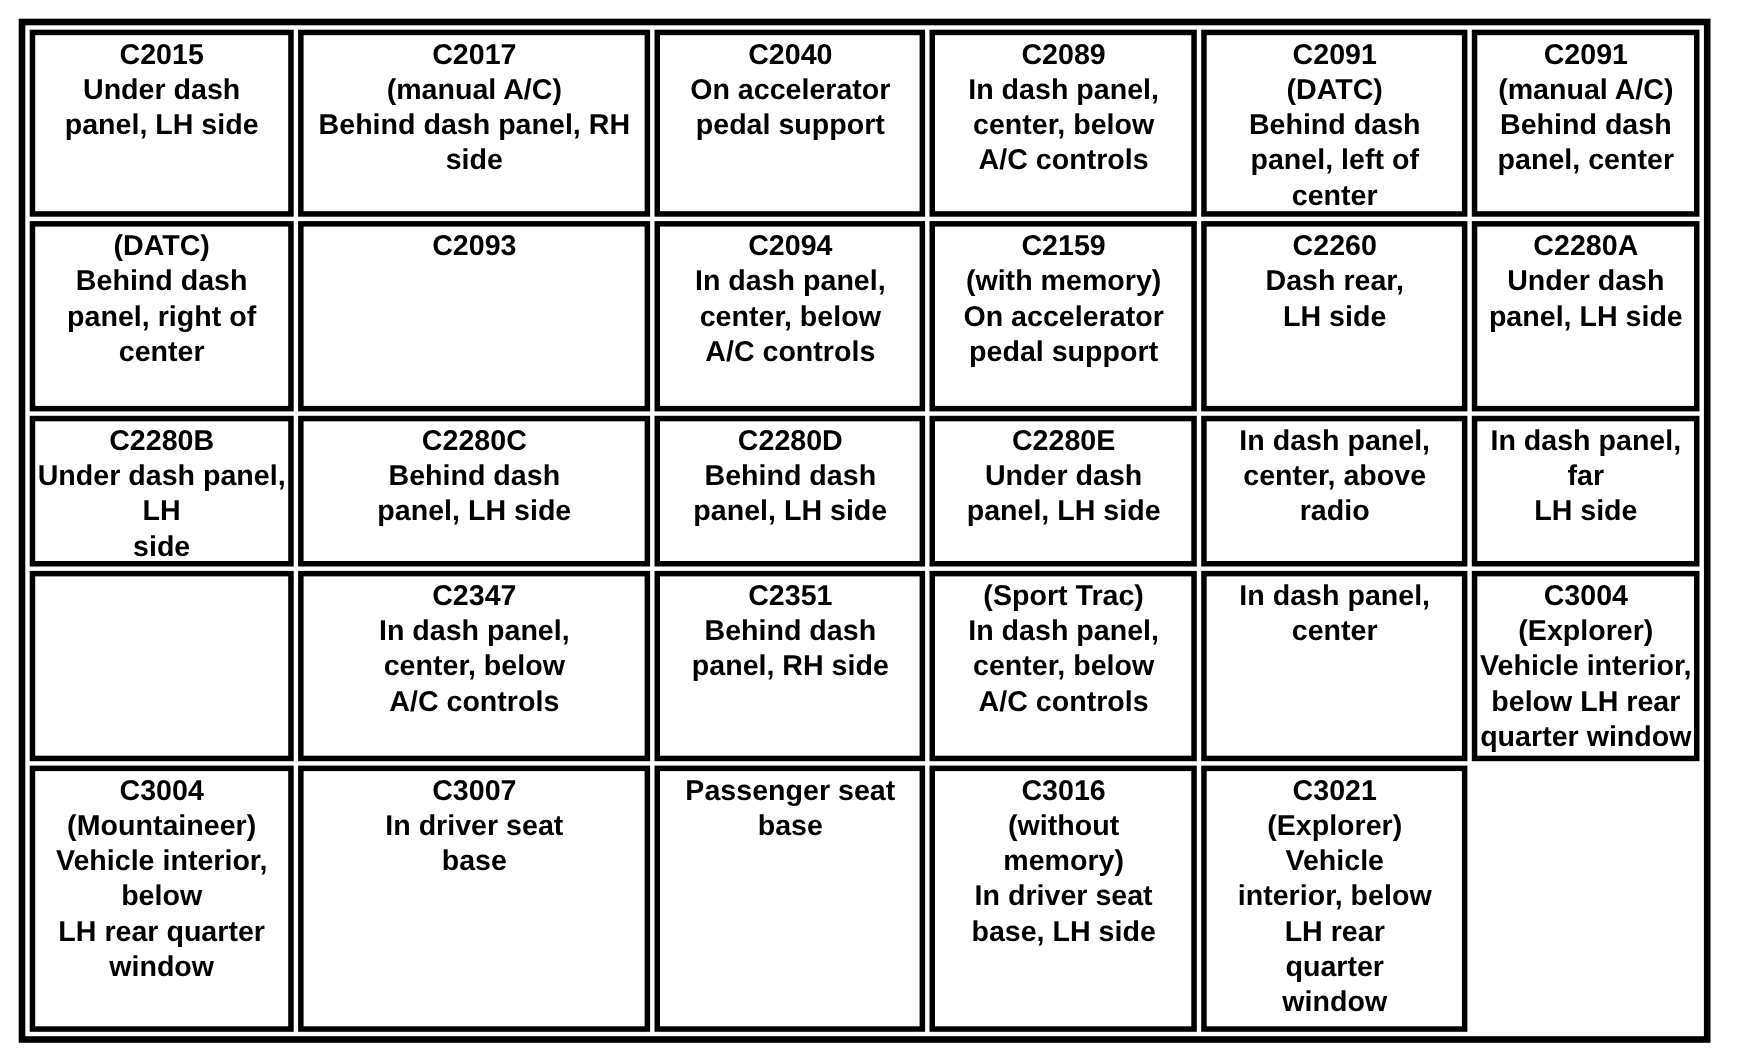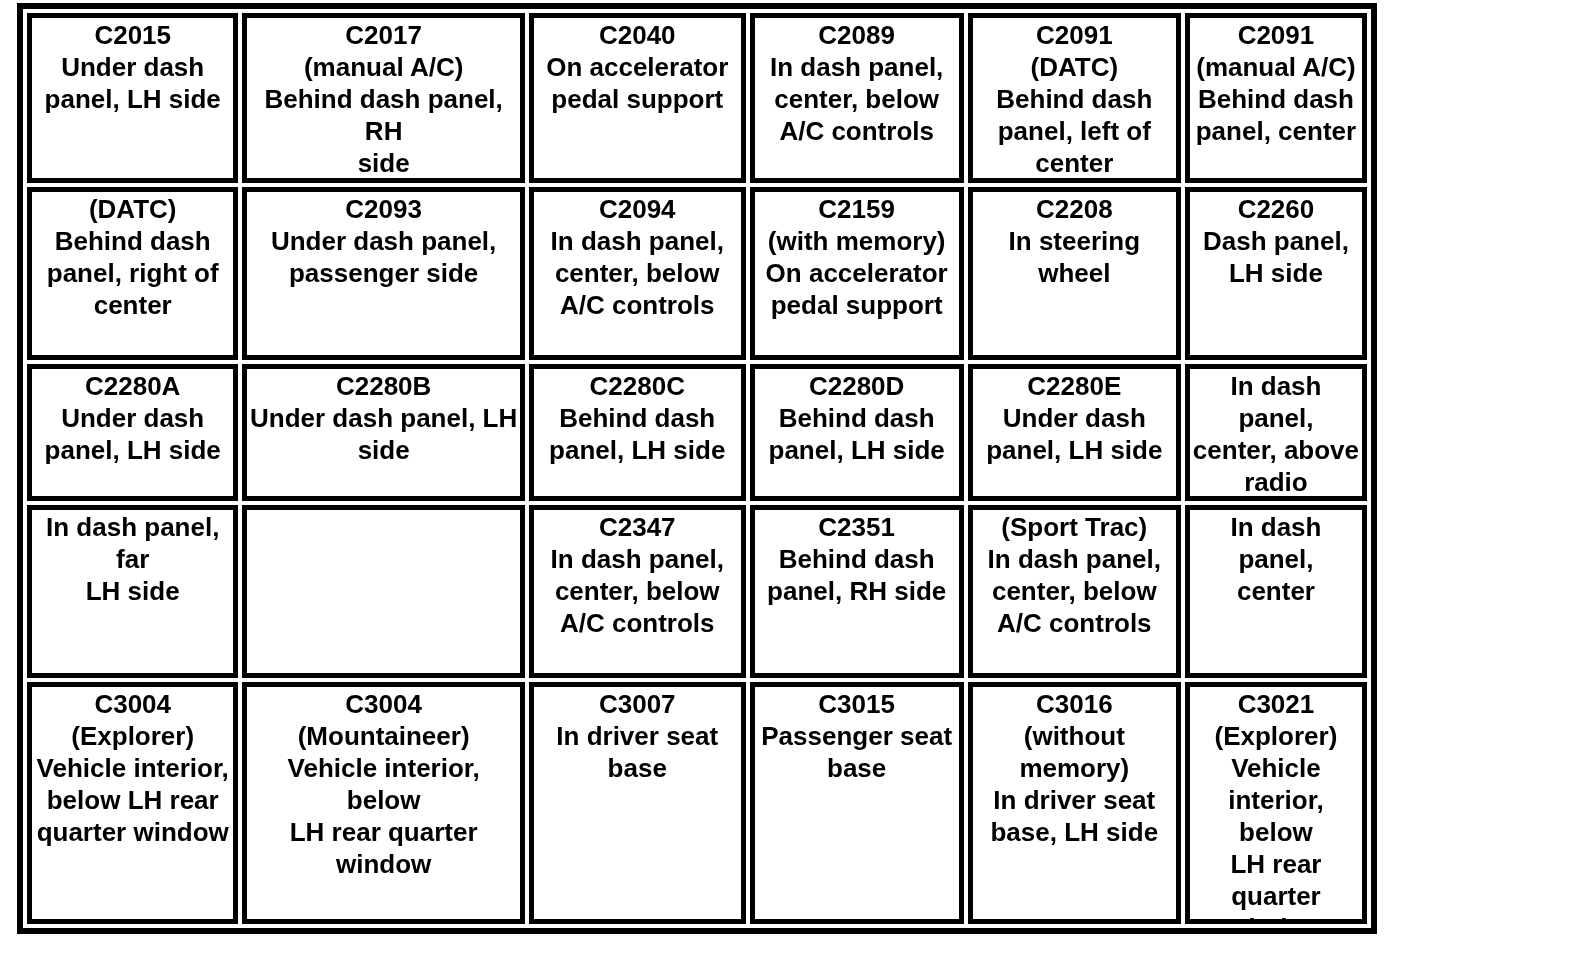--- a/index.html
+++ b/index.html
@@ -9,22 +9,22 @@
   }
   body {
     width: 1584px;
     height: 964px;
     position: relative;
     font-family: "Liberation Sans", sans-serif;
   }
   .table-frame {
     position: absolute;
     left: 17px;
-    top: 3px;
-    width: 1360px;
+    top: 17px;
+    width: 1538px;
     height: 931px;
     box-sizing: border-box;
     border: 6px solid var(--ink, #000);
     padding: 4px;
     background: var(--paper, #fff);
   }
   .grid {
     display: grid;
     width: 100%;
     height: 100%;
@@ -92,42 +92,36 @@
 panel, center</div>
       </div>
       <div class="cell">
         <div class="loc">(DATC)
 Behind dash
 panel, right of
 center</div>
       </div>
       <div class="cell">
         <div class="code">C2093</div>
-        <div class="loc">Under dash panel,
-passenger side</div>
       </div>
       <div class="cell">
         <div class="code">C2094</div>
         <div class="loc">In dash panel,
 center, below
 A/C controls</div>
       </div>
       <div class="cell">
         <div class="code">C2159</div>
         <div class="loc">(with memory)
 On accelerator
 pedal support</div>
       </div>
       <div class="cell">
-        <div class="code">C2208</div>
-        <div class="loc">In steering wheel</div>
-      </div>
-      <div class="cell">
         <div class="code">C2260</div>
-        <div class="loc">Dash panel,
+        <div class="loc">Dash rear,
 LH side</div>
       </div>
       <div class="cell">
         <div class="code">C2280A</div>
         <div class="loc">Under dash
 panel, LH side</div>
       </div>
       <div class="cell">
         <div class="code">C2280B</div>
         <div class="loc">Under dash panel, LH
@@ -193,21 +187,20 @@
 Vehicle interior, below
 LH rear quarter
 window</div>
       </div>
       <div class="cell">
         <div class="code">C3007</div>
         <div class="loc">In driver seat
 base</div>
       </div>
       <div class="cell">
-        <div class="code">C3015</div>
         <div class="loc">Passenger seat
 base</div>
       </div>
       <div class="cell">
         <div class="code">C3016</div>
         <div class="loc">(without
 memory)
 In driver seat
 base, LH side</div>
       </div>

